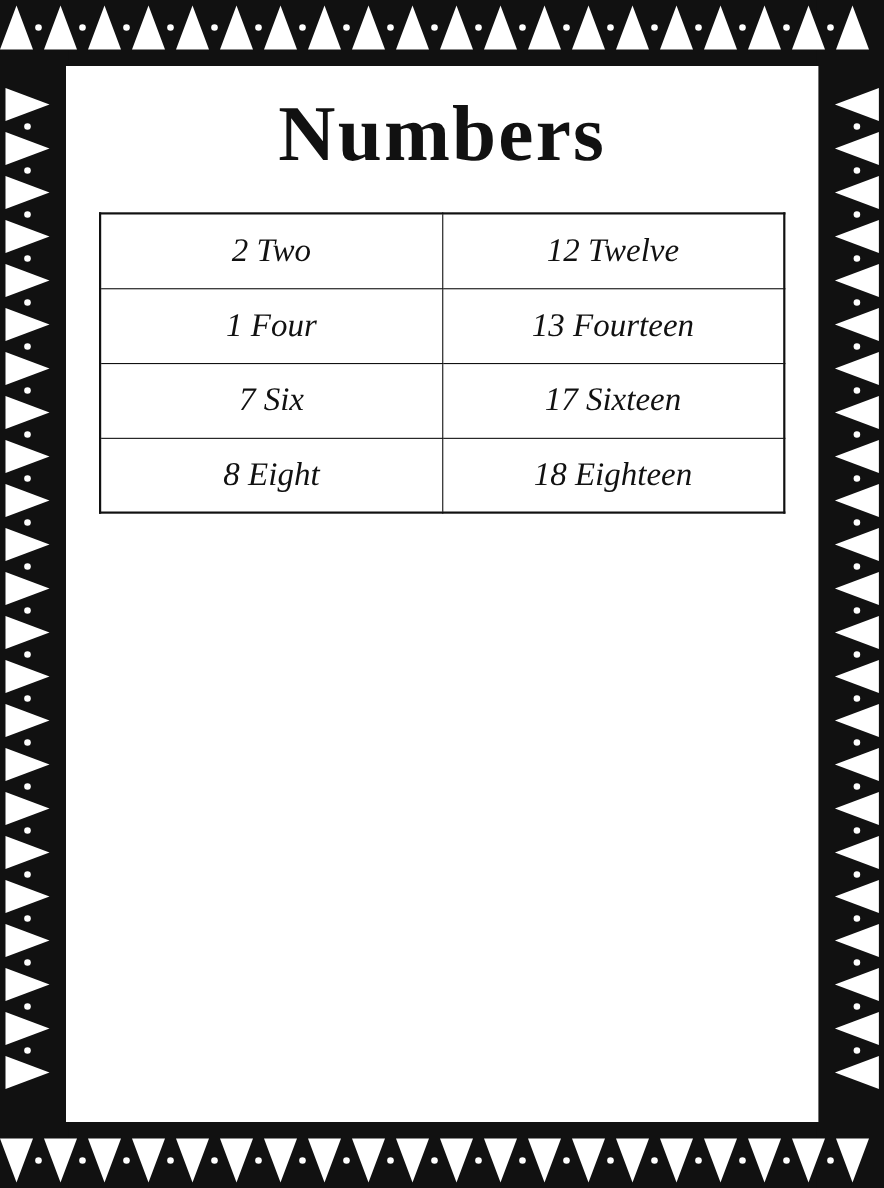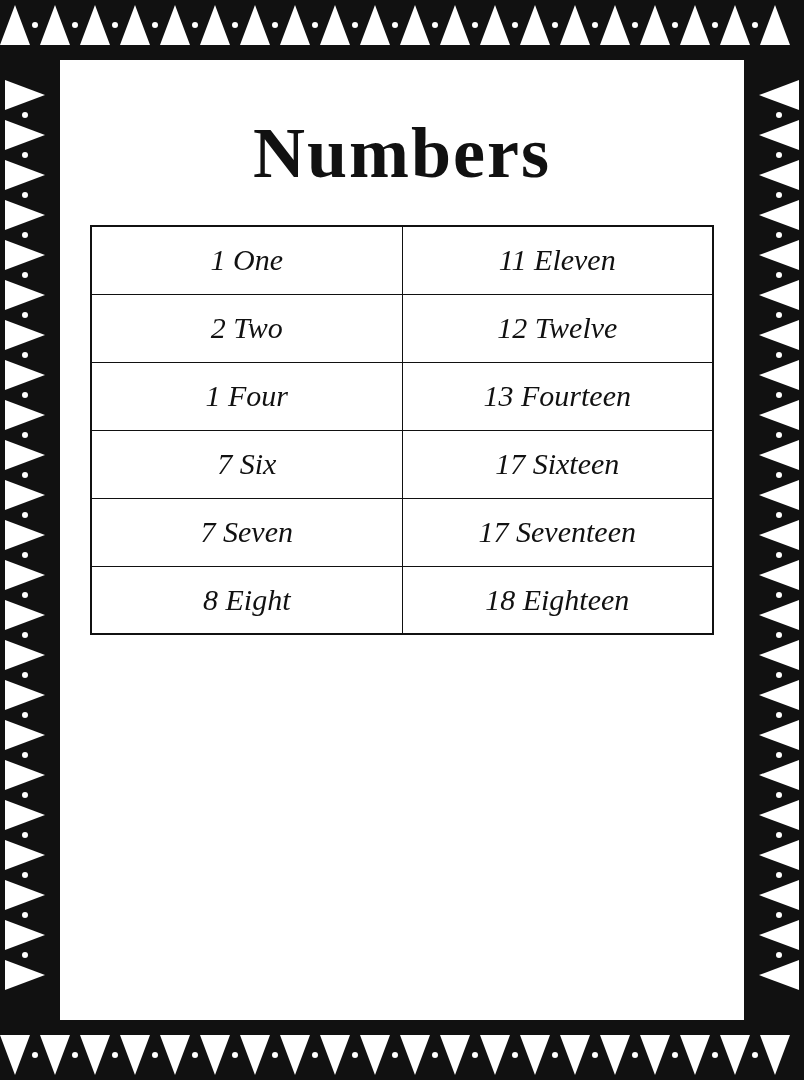--- a/index.html
+++ b/index.html
@@ -45,21 +45,20 @@
       padding: 20px 30px 30px;
     }
 
     .page-title {
       font-family: 'Comic Sans MS', 'Chalkboard SE', cursive;
       font-size: 72px;
       font-weight: 900;
       color: #111;
       margin-bottom: 30px;
       letter-spacing: 2px;
-      margin-top: 32px;
     }
 
     .numbers-table {
       width: 100%;
       border-collapse: collapse;
       border: 2px solid #111;
     }
 
     .numbers-table td {
       border: 1.5px solid #111;
@@ -275,39 +274,31 @@
       <circle cx="779" cy="915" r="3"></circle>
       <circle cx="779" cy="955" r="3"></circle>
     </g>
   </svg>
 
   <div class="content-area">
     <h1 class="page-title">Numbers</h1>
     <table class="numbers-table">
       <tbody id="table-body">
           <tr>
-            <td>1 One</td>
-            <td>11 Eleven</td>
-          </tr>
-          <tr>
             <td>2 Two</td>
             <td>12 Twelve</td>
           </tr>
           <tr>
             <td>1 Four</td>
             <td>13 Fourteen</td>
           </tr>
           <tr>
             <td>7 Six</td>
             <td>17 Sixteen</td>
           </tr>
           <tr>
-            <td>7 Seven</td>
-            <td>17 Seventeen</td>
-          </tr>
-          <tr>
             <td>8 Eight</td>
             <td>18 Eighteen</td>
           </tr>
         </tbody>
     </table>
   </div>
 </div>
 
 </body></html>

